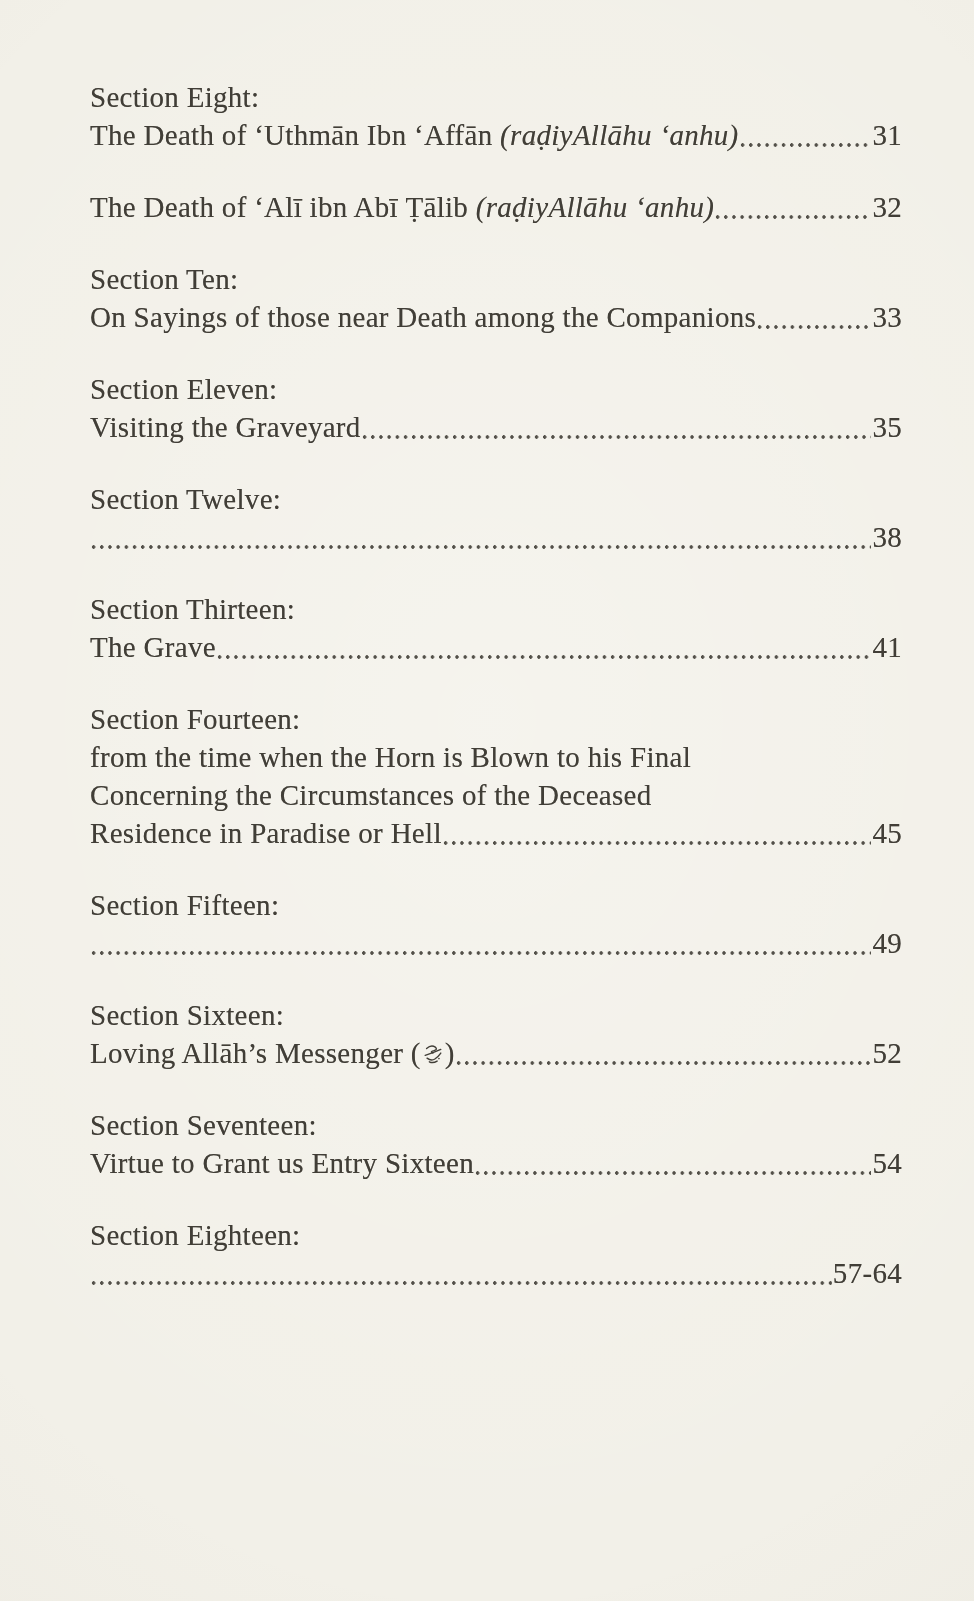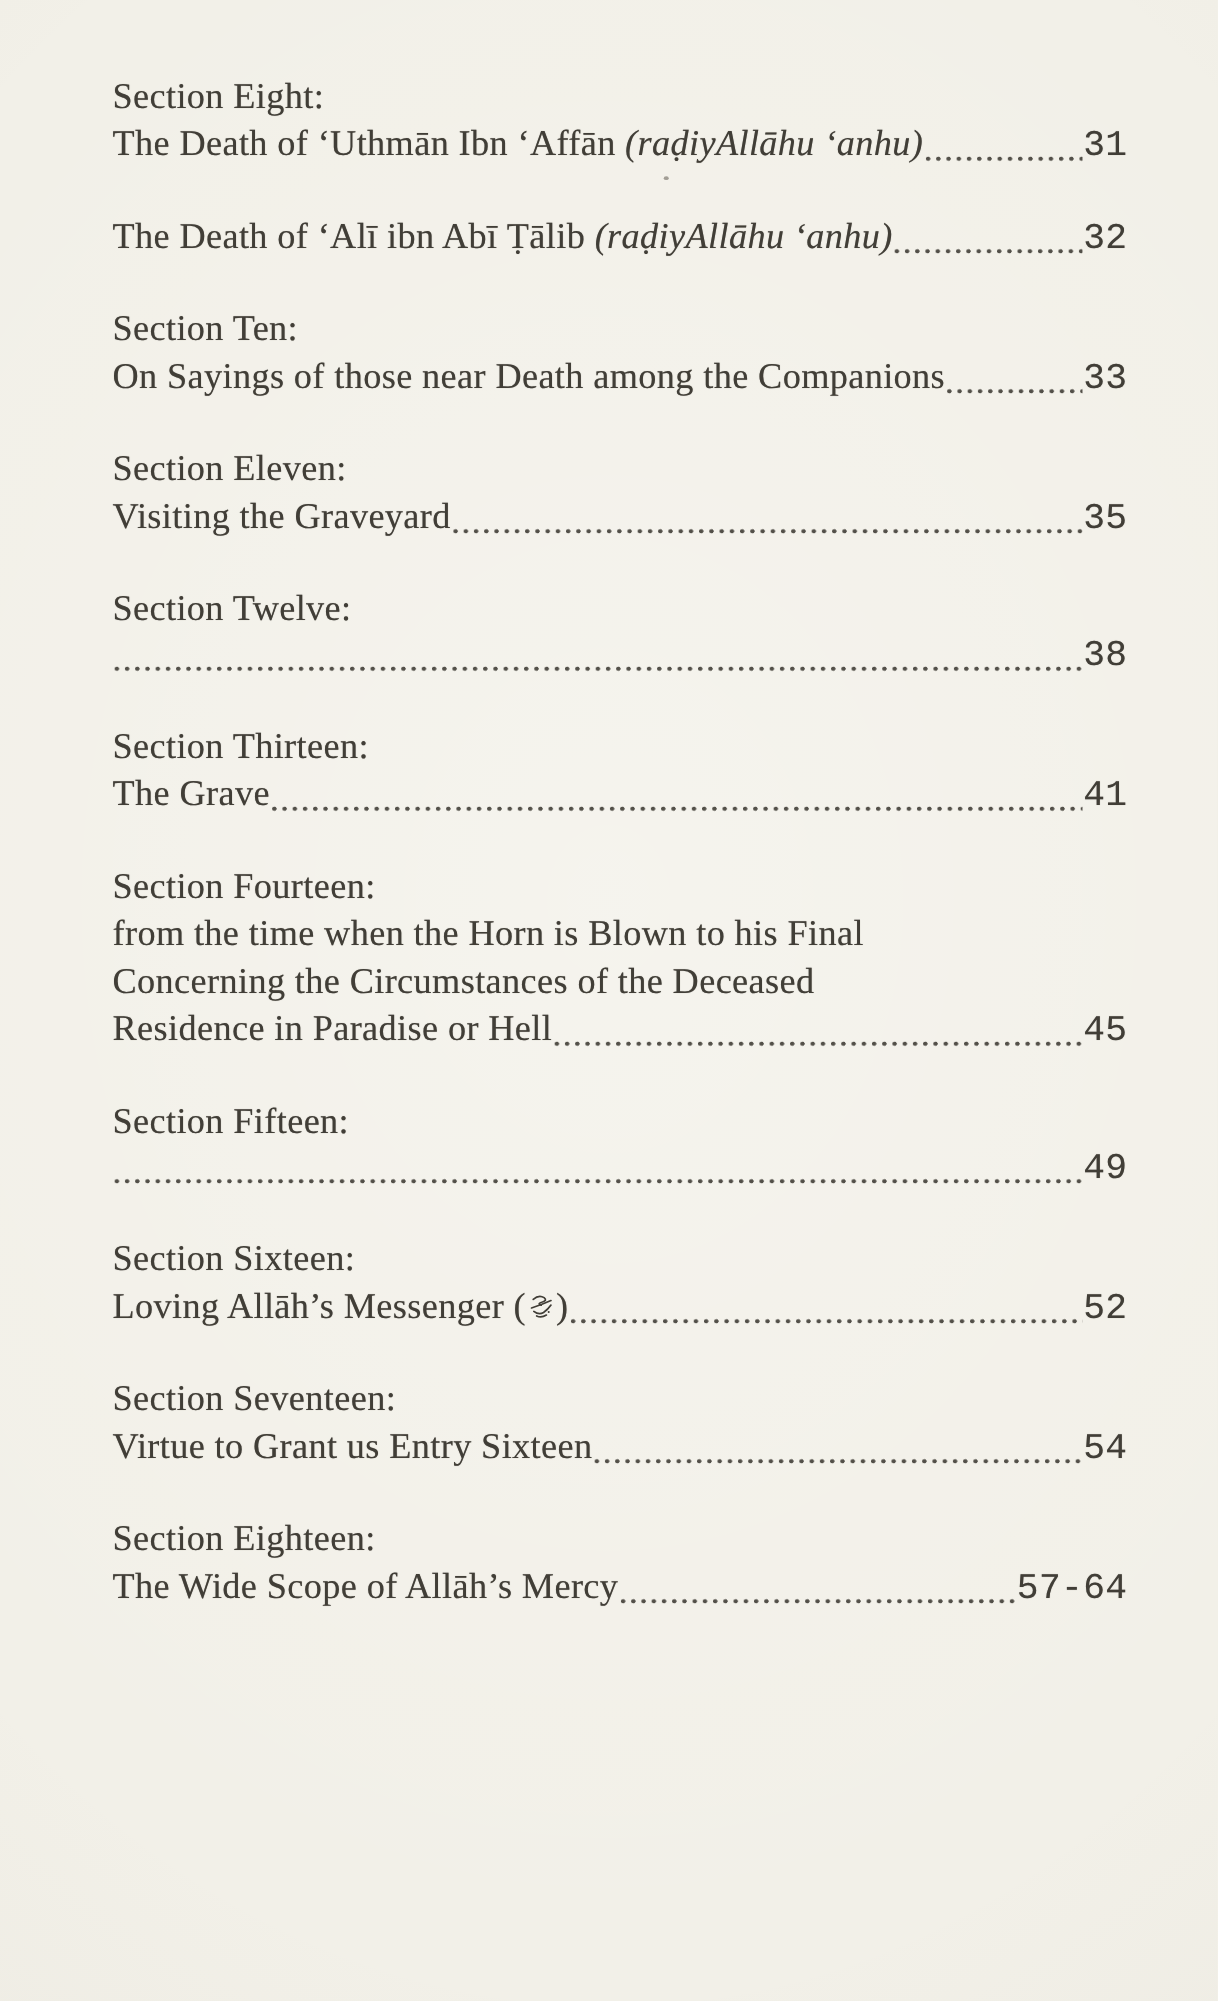--- a/index.html
+++ b/index.html
@@ -14,21 +14,21 @@
     background:var(--bg);
     color:var(--ink);
     font-family:"Liberation Serif","DejaVu Serif",serif;
     overflow:hidden;
   }
   .page{
     position:relative;
     box-sizing:border-box;
     width:974px;
     height:1601px;
-    padding:58px 72px 0 90px;
+    padding:78px 72px 0 90px;
     background:radial-gradient(ellipse 120% 90% at 50% 45%, rgba(255,255,255,0.25), rgba(0,0,0,0) 60%, rgba(120,110,90,0.06) 100%);
   }
   .toc-section{ margin-bottom:34px; }
   .heading,.line{
     font-size:29px;
     line-height:38px;
     letter-spacing:0.3px;
     text-shadow:0 0 0.6px rgba(65,62,55,0.55);
   }
   .line{
@@ -42,21 +42,21 @@
     align-self:flex-end;
     min-width:16px;
     height:6px;
     margin:0 1px 6px 1px;
     background-image:radial-gradient(circle at 2.5px 3px, var(--ink) 1.55px, rgba(0,0,0,0) 1.95px);
     background-size:8.2px 6px;
     background-repeat:repeat-x;
     background-position:left center;
     opacity:.9;
   }
-  .pagenum{ white-space:nowrap;font-family:Liberation Mono, monospace; }
+  .pagenum{ white-space:nowrap; }
   .honorific{
     display:inline-flex;
     align-items:center;
     transform:translateY(3px);
     margin:0 1px;
   }
   .honorific svg{ display:block; }
   .speck{
     position:absolute;
     left:531px; top:141px;
@@ -160,19 +160,18 @@
         <div class="heading">Section Seventeen:</div>
         <div class="line">
           <span>Virtue to Grant us Entry Sixteen</span>
           <span class="leader"></span>
           <span class="pagenum">54</span>
         </div>
       </div>
       <div class="toc-section">
         <div class="heading">Section Eighteen:</div>
         <div class="line">
-          <span>The Wide Scope of Allāh’s Mercy</span>
           <span class="leader"></span>
           <span class="pagenum">57-64</span>
         </div>
       </div>
     </main>
 </div>
 
 </body></html>

